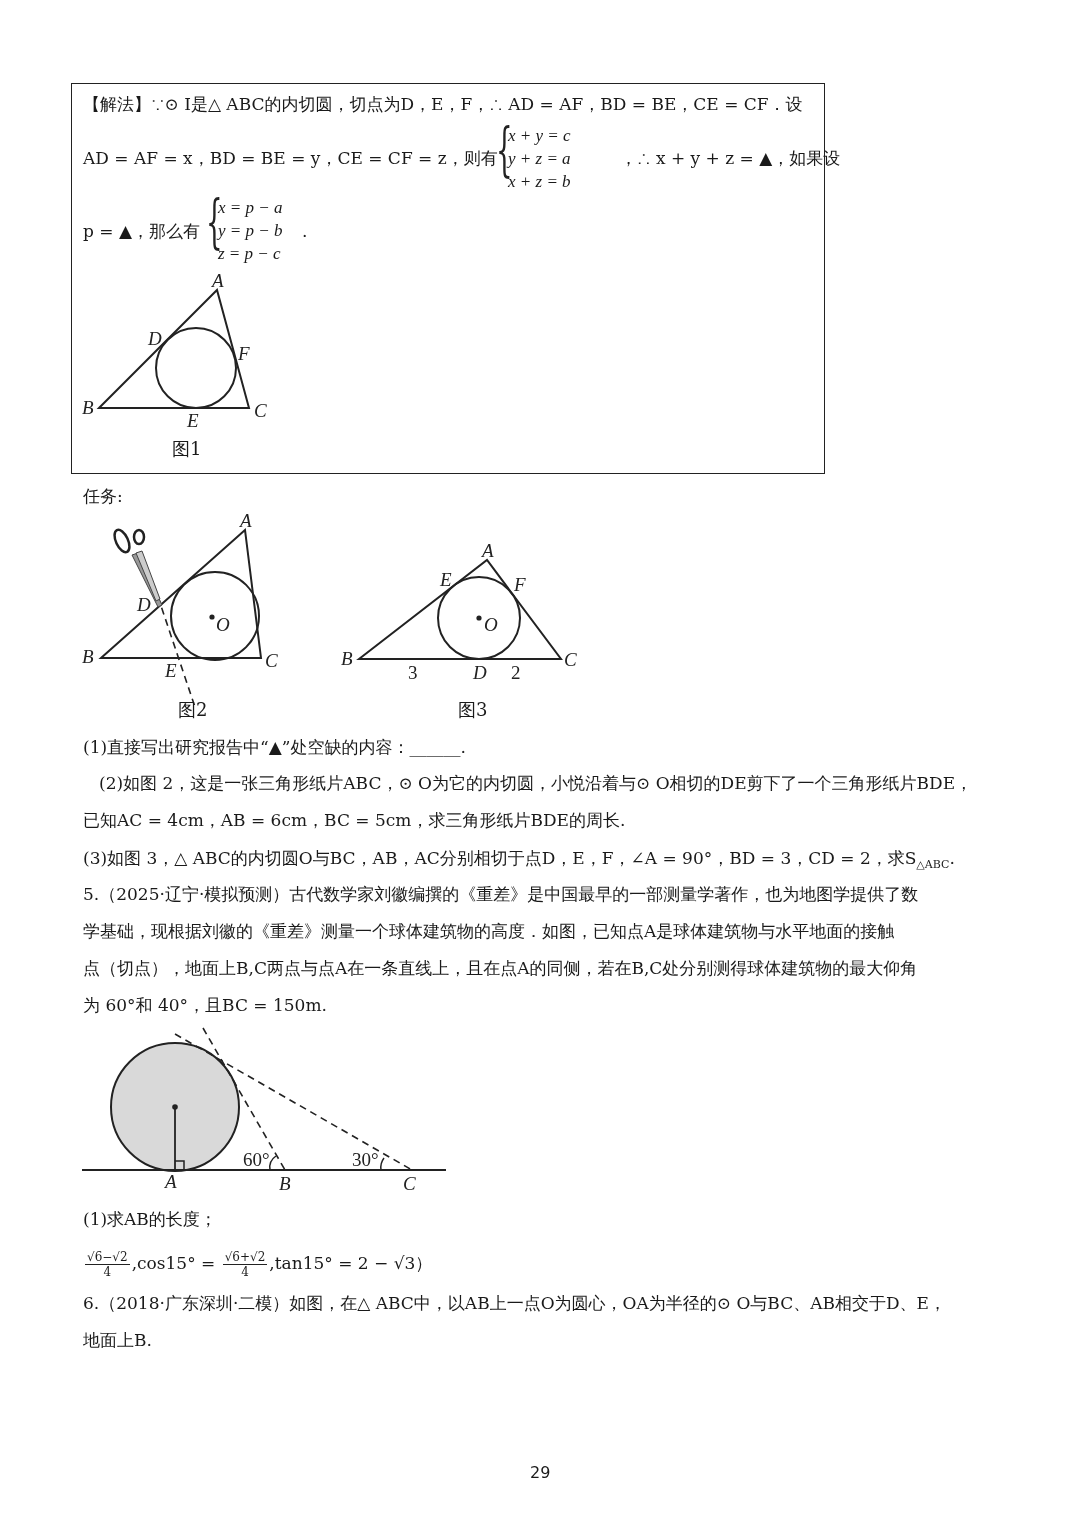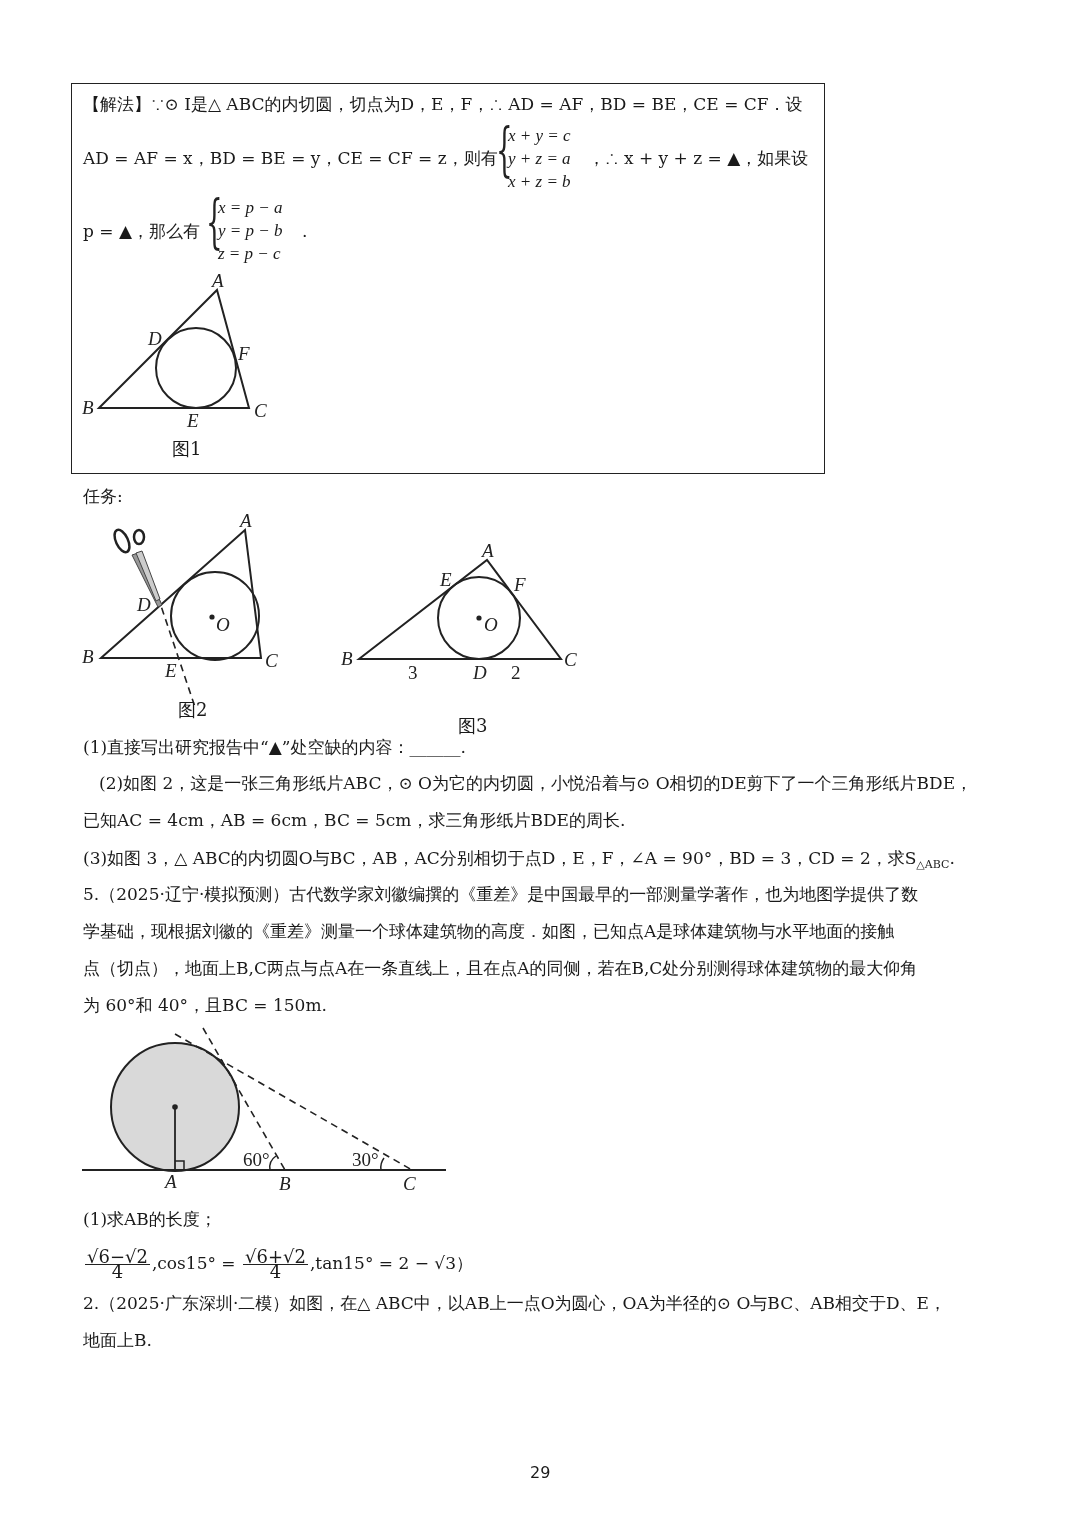--- a/index.html
+++ b/index.html
@@ -12,41 +12,41 @@
   .line { position: absolute; font-size: 17px; line-height: 22px; white-space: nowrap; }
   .box {
     position: absolute; left: 71px; top: 83px; width: 754px; height: 391px;
     border: 1.5px solid #222; box-sizing: border-box;
   }
   .brace-group { position: absolute; font-family: "Liberation Serif", serif; font-style: italic; font-size: 17px; line-height: 23px; }
   .brace { position: absolute; font-size: 58px; line-height: 58px; font-style: normal; font-family: "DejaVu Serif", serif; transform: scaleX(0.45); transform-origin: left top; color:#222; }
   .caption { position: absolute; font-size: 18px; font-family: "DejaVu Serif", serif; }
   .lbl { font-family: "Liberation Serif", serif; font-style: italic; font-size: 19px; fill: #222; }
   .num { font-family: "Liberation Serif", serif; font-size: 19px; fill: #222; }
-  .frac { display: inline-block; vertical-align: middle; text-align: center; font-size: 18px; line-height: 14px; margin: 0 2px; }
+  .frac { display: inline-block; vertical-align: middle; text-align: center; font-size: 12px; line-height: 14px; margin: 0 2px; }
   .frac .top { display: block; border-bottom: 1px solid #222; padding: 0 2px; }
   .frac .bot { display: block; }
   sub { font-size: 11px; text-align: right; }
   .page-num { position: absolute; left: 530px; top: 1463px; font-family: "DejaVu Sans", sans-serif; font-size: 16px; }
 </style>
 </head>
 <body>
 
 <div class="box"></div>
 
 <div class="line" style="left:83px; top:93px;">【解法】∵⊙ I是△ ABC的内切圆，切点为D，E，F，∴ AD = AF，BD = BE，CE = CF．设</div>
 
 <div class="line" style="left:83px; top:147px;">AD = AF = x，BD = BE = y，CE = CF = z，则有</div>
 <div class="brace-group" style="left:500px; top:124px;">
   <span class="brace" style="left:-4px; top:-3px;">{</span>
   <div style="margin-left:8px;">x + y = c</div>
   <div style="margin-left:8px;">y + z = a</div>
   <div style="margin-left:8px;">x + z = b</div>
 </div>
-<div class="line" style="left:588px; top:147px;">，∴ x + y + z = ▲，如果设</div>
+<div class="line" style="left:620px; top:147px;">，∴ x + y + z = ▲，如果设</div>
 
 <div class="line" style="left:83px; top:220px;">p = ▲，那么有</div>
 <div class="brace-group" style="left:210px; top:196px;">
   <span class="brace" style="left:-4px; top:-3px;">{</span>
   <div style="margin-left:8px;">x = p − a</div>
   <div style="margin-left:8px;">y = p − b</div>
   <div style="margin-left:8px;">z = p − c</div>
 </div>
 <div class="line" style="left:302px; top:220px;">.</div>
 
@@ -92,21 +92,21 @@
   <text class="lbl" x="152" y="22">A</text>
   <text class="lbl" x="11" y="130">B</text>
   <text class="lbl" x="234" y="131">C</text>
   <text class="lbl" x="143" y="144">D</text>
   <text class="lbl" x="110" y="51">E</text>
   <text class="lbl" x="184" y="56">F</text>
   <text class="lbl" x="154" y="96">O</text>
   <text class="num" x="78" y="144">3</text>
   <text class="num" x="181" y="144">2</text>
 </svg>
-<div class="caption" style="left:458px; top:698px;margin-top:16px;">图3</div>
+<div class="caption" style="left:458px; top:698px;">图3</div>
 
 <div class="line" style="left:83px; top:736px;">(1)直接写出研究报告中“▲”处空缺的内容：______.</div>
 <div class="line" style="left:83px; top:772px;margin-left:16px;">(2)如图 2，这是一张三角形纸片ABC，⊙ O为它的内切圆，小悦沿着与⊙ O相切的DE剪下了一个三角形纸片BDE，</div>
 <div class="line" style="left:83px; top:809px;">已知AC = 4cm，AB = 6cm，BC = 5cm，求三角形纸片BDE的周长.</div>
 <div class="line" style="left:83px; top:847px;">
   <span>(3)如图 3，△ ABC的内切圆O与BC，AB，AC分别相切于点D，E，F，∠A = 90°，BD = 3，CD = 2，求S</span><sub>△ABC</sub><span>.</span>
 </div>
 
 <div class="line" style="left:83px; top:883px;">5.（2025·辽宁·模拟预测）古代数学家刘徽编撰的《重差》是中国最早的一部测量学著作，也为地图学提供了数</div>
 <div class="line" style="left:83px; top:920px;">学基础，现根据刘徽的《重差》测量一个球体建筑物的高度．如图，已知点A是球体建筑物与水平地面的接触</div>
@@ -129,16 +129,16 @@
   <text class="lbl" x="209" y="170">B</text>
   <text class="lbl" x="333" y="170">C</text>
 </svg>
 
 <div class="line" style="left:83px; top:1208px;">(1)求AB的长度；</div>
 <div class="line" style="left:83px; top:1250px;">
   <span class="frac"><span class="top">√6−√2</span><span class="bot">4</span></span><span>,cos15° =</span>
   <span class="frac"><span class="top">√6+√2</span><span class="bot">4</span></span><span>,tan15° = 2 − √3）</span>
 </div>
 
-<div class="line" style="left:83px; top:1292px;">2.（2025·广东深圳·二模）如图，在△ ABC中，以AB上一点O为圆心，OA为半径的⊙ O与BC、AB相交于D、E，</div>
+<div class="line" style="left:83px; top:1292px;">6.（2018·广东深圳·二模）如图，在△ ABC中，以AB上一点O为圆心，OA为半径的⊙ O与BC、AB相交于D、E，</div>
 <div class="line" style="left:83px; top:1329px;">地面上B.</div>
 
 <div class="page-num">29</div>
 
 </body></html>

